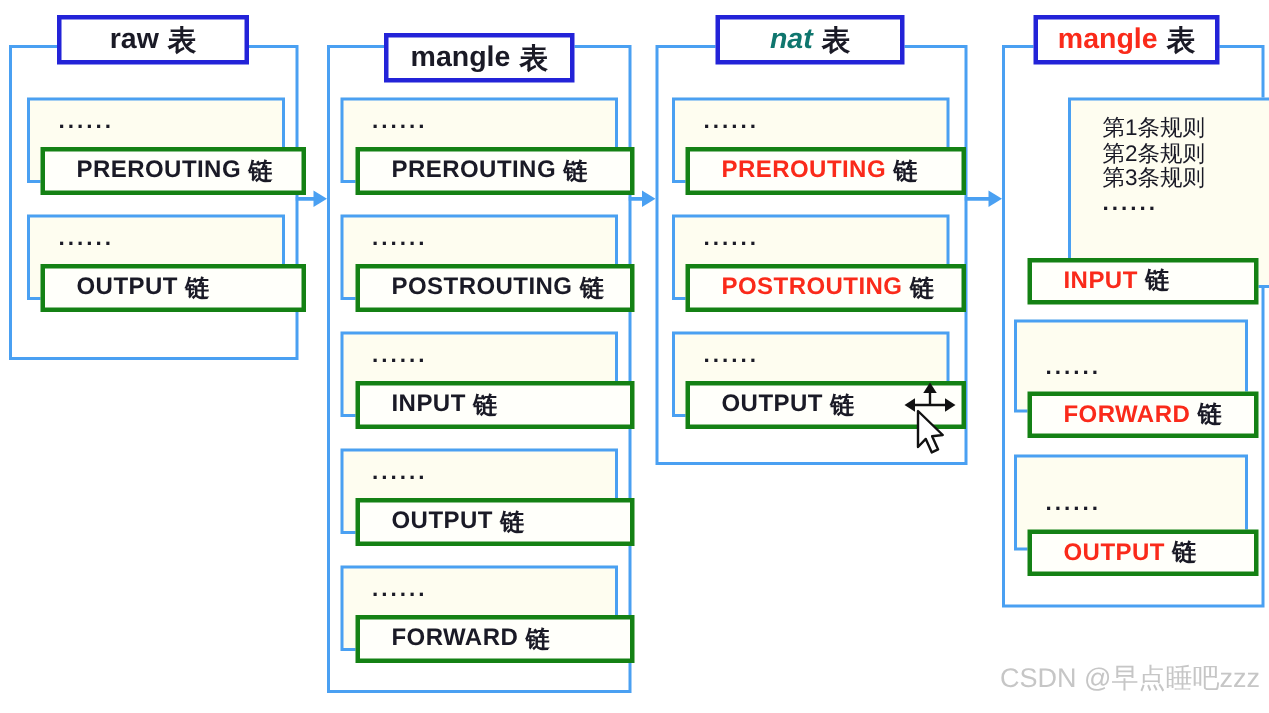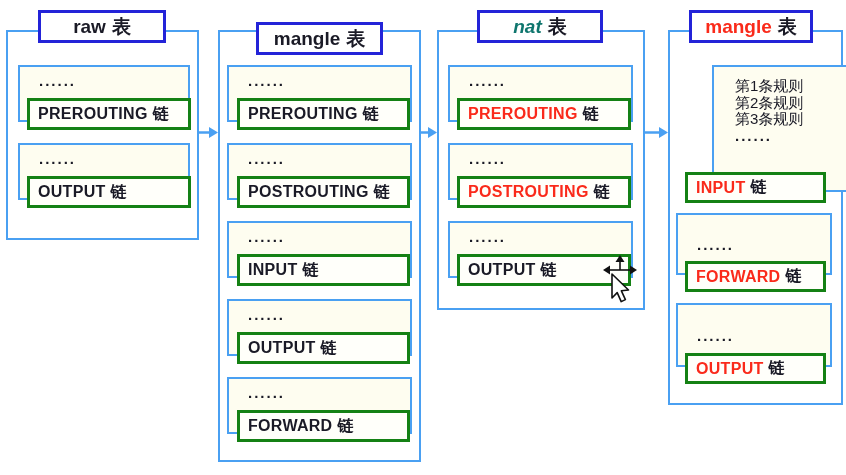--- a/index.html
+++ b/index.html
@@ -23,21 +23,21 @@
     position:absolute; left:19px; top:6px; font-size:15px; font-weight:bold;
     color:#1a1a26; letter-spacing:2px; line-height:15px;
   }
   .rules {
     position:absolute; left:21px; top:11px; font-size:15px; font-weight:500;
     color:#1a1a26; line-height:16.5px;
   }
   .rules .rule-dots { font-weight:bold; letter-spacing:2px; }
   .green {
     position:absolute; border:3px solid #148114; background:#fffffa; z-index:2;
-    display:flex; align-items:center; padding-left:8px;
+    display:flex; align-items:center; padding-left:21px;
     font-size:16px; font-weight:700; color:#1a1a26; letter-spacing:0.3px;
     white-space:nowrap;
   }
   .green .csuffix { margin-left:5px; color:#1a1a26; }
   .arrow { position:absolute; z-index:2; }
   .cursor { position:absolute; z-index:5; }
   .watermark {
     position:absolute; left:600px; top:440px; width:240px; text-align:right;
     font-size:18px; color:#c6c6c6; z-index:4;
   }
@@ -197,13 +197,14 @@
 
   <svg class="cursor" style="left:600px;top:254px" width="40" height="56" viewBox="0 0 40 56">
     <line x1="8" y1="16" x2="32" y2="16" stroke="#111" stroke-width="1.6"></line>
     <line x1="20" y1="4" x2="20" y2="16" stroke="#111" stroke-width="1.6"></line>
     <polygon points="3,16 10,11.5 10,20.5" fill="#111"></polygon>
     <polygon points="37,16 30,11.5 30,20.5" fill="#111"></polygon>
     <polygon points="20,1 15.5,8 24.5,8" fill="#111"></polygon>
     <polygon points="12,20 12,44 17.2,38.6 21.2,47.6 25.4,45.6 21.4,36.8 28.5,36" fill="#ffffff" stroke="#111" stroke-width="1.6" stroke-linejoin="round"></polygon>
   </svg>
 
+  <div class="watermark">CSDN @早点睡吧zzz</div>
 </div>
 
 </body></html>

